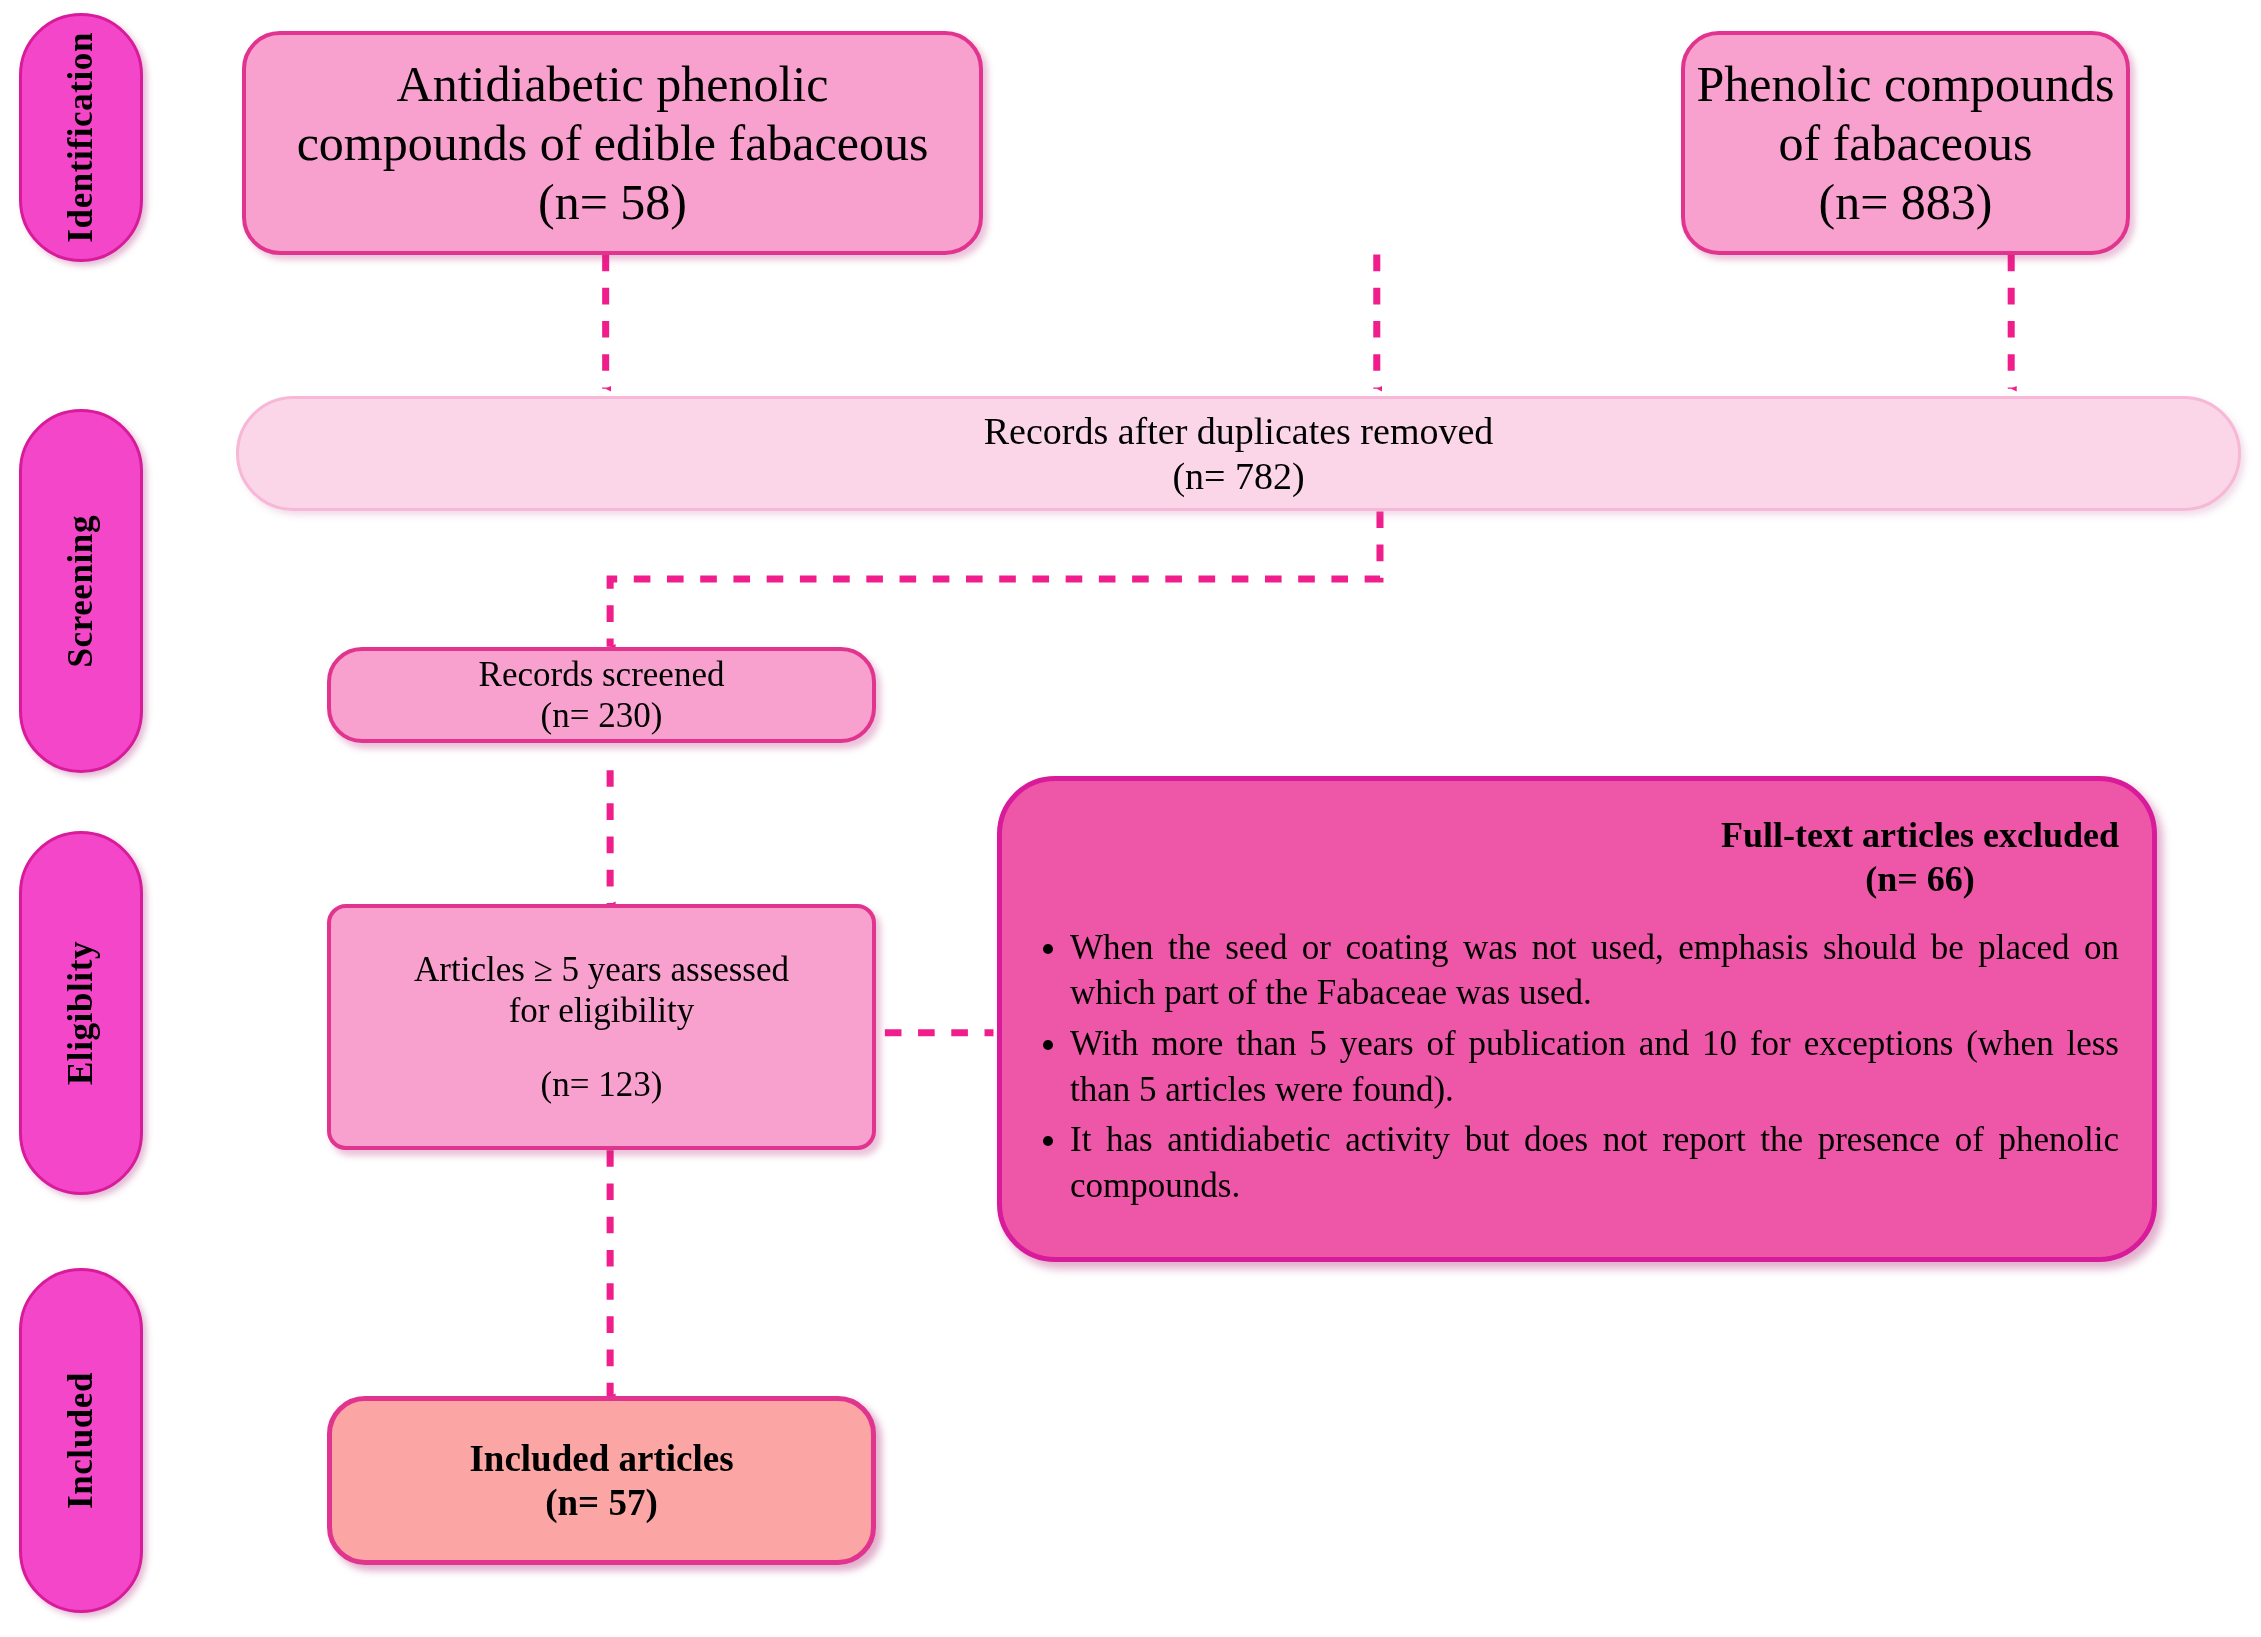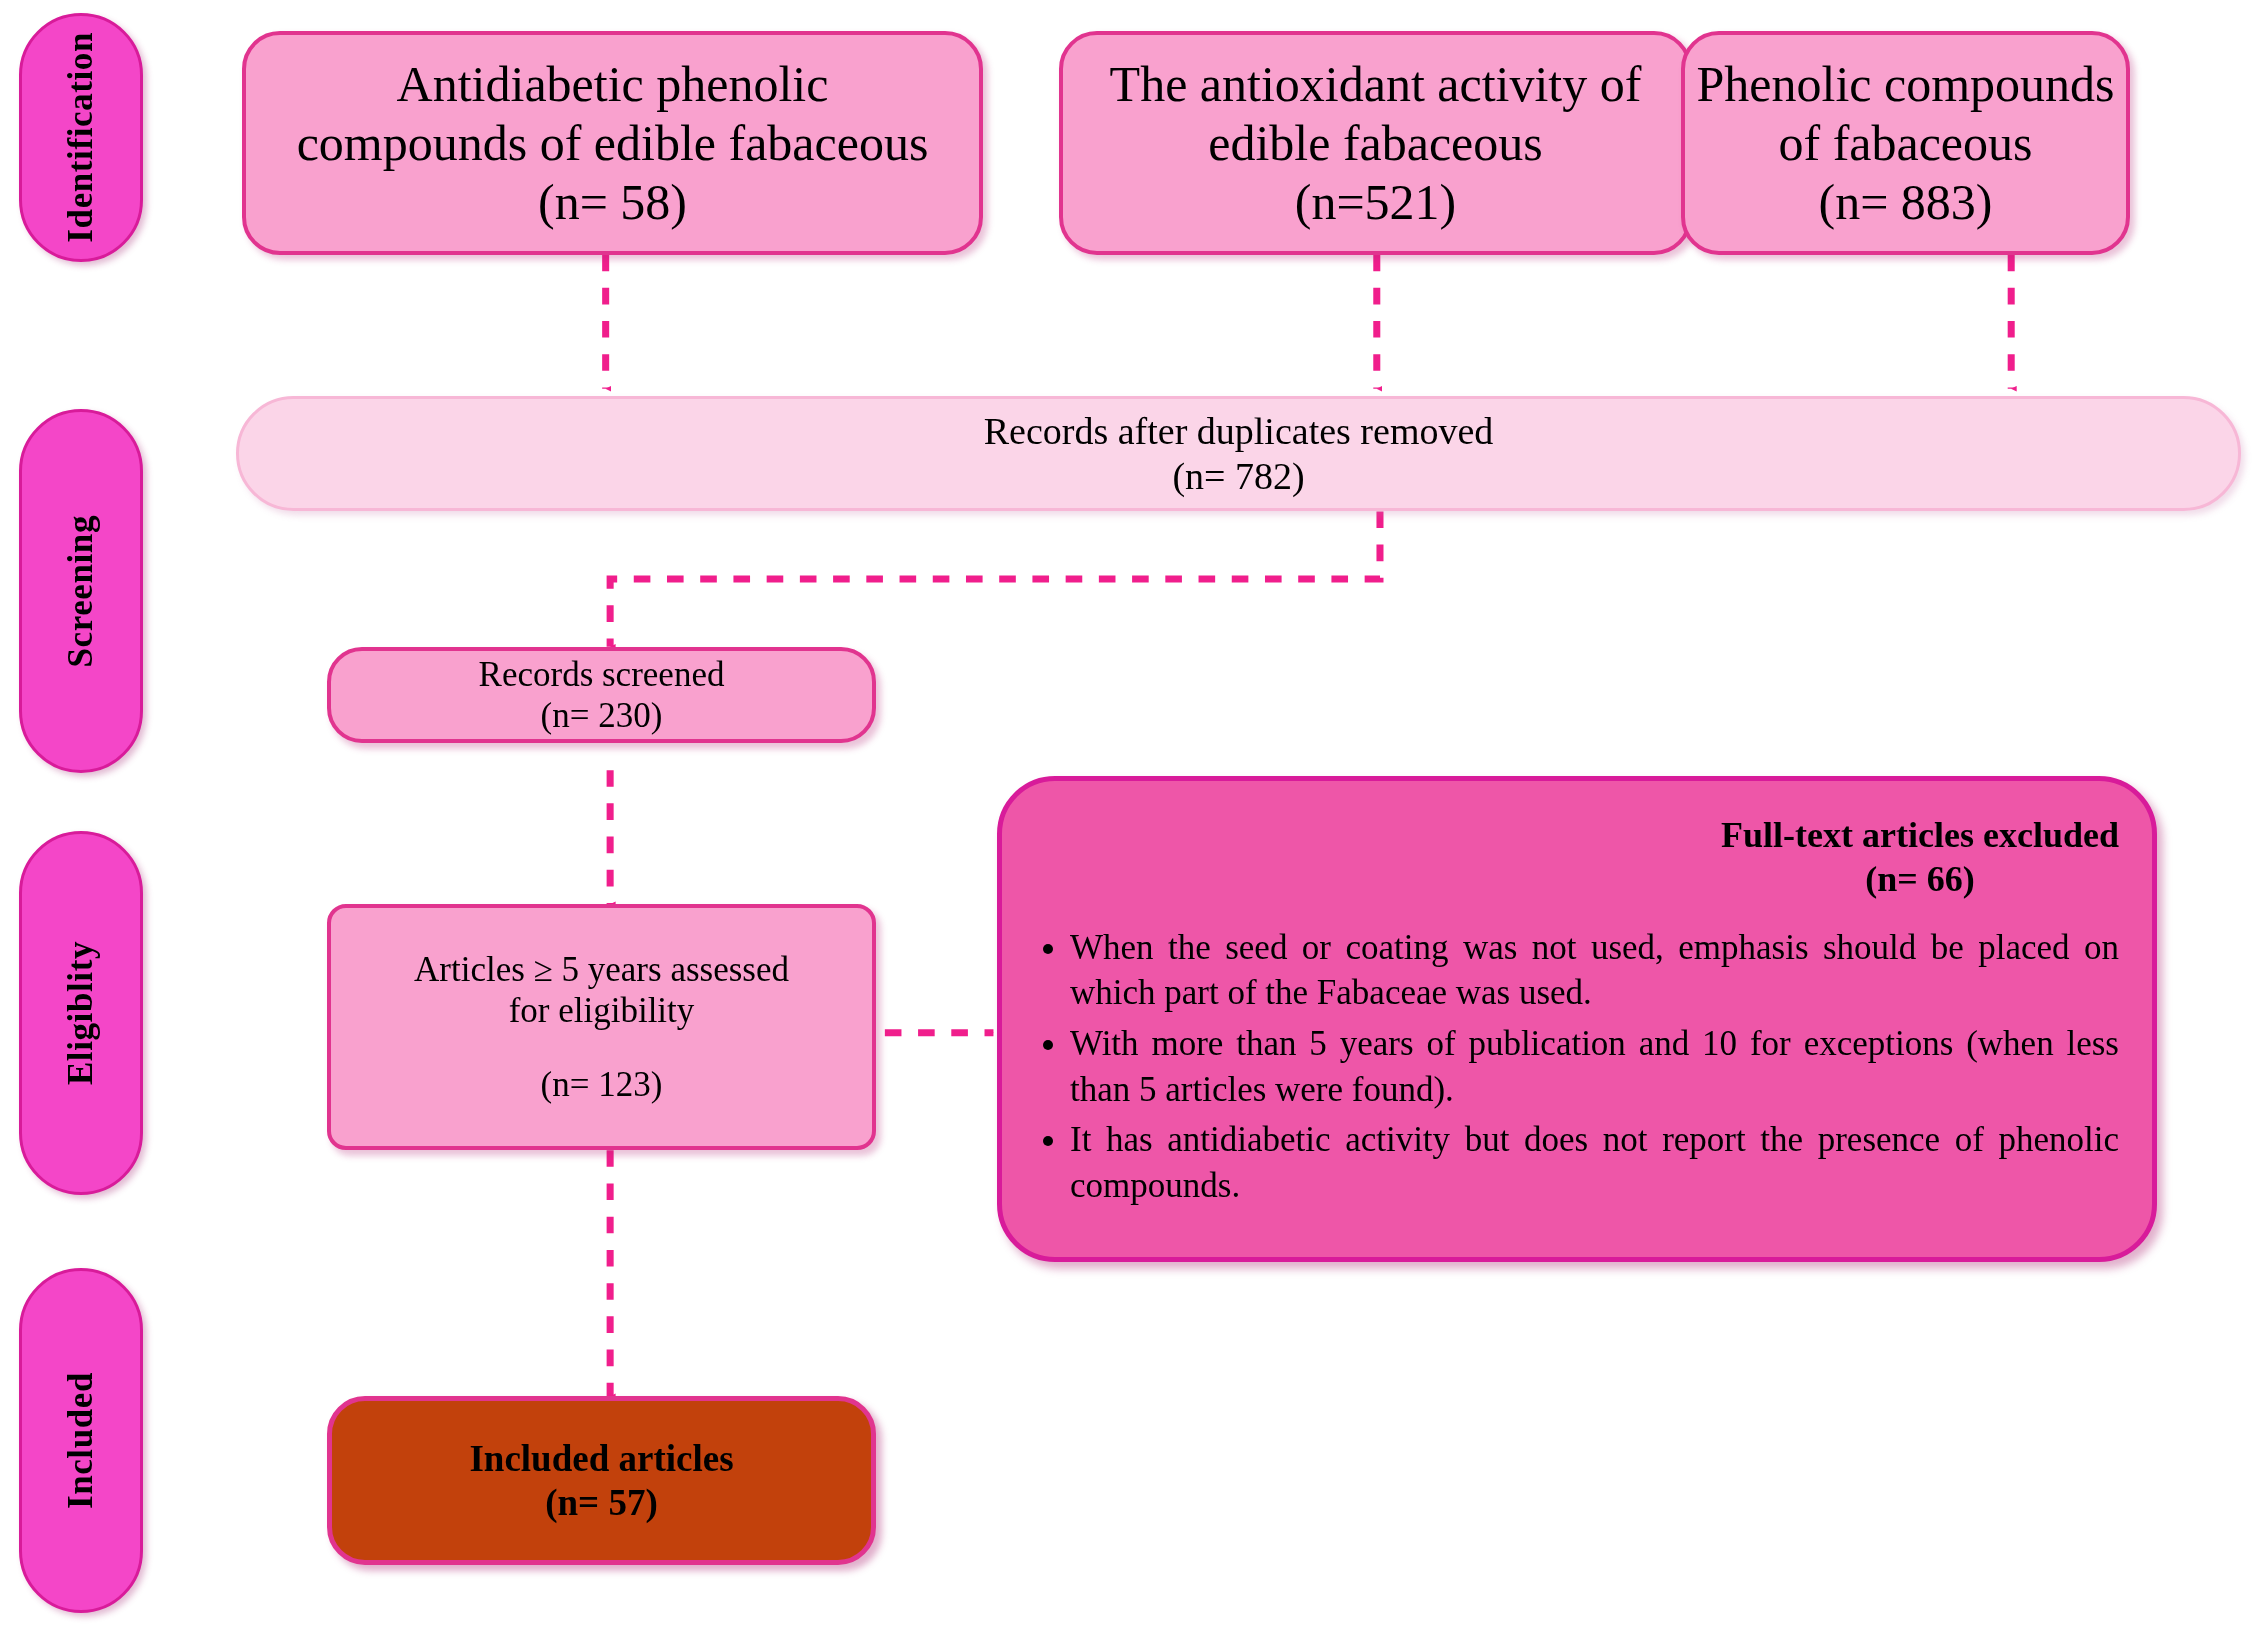--- a/index.html
+++ b/index.html
@@ -77,21 +77,21 @@
   .node.screened,
   .node.eligibility {
     background: #F9A1CE;
     border: 4.5px solid #E1348F;
     border-radius: 35px;
     box-shadow: 4.5px 5.1px 6.4px rgba(180, 40, 120, 0.28);
     font-size: 35px;
   }
 
   .node.included {
-    background: #c2410c;
+    background: #fca5a5;
     border: 5.1px solid #E1348F;
     border-radius: 38px;
     box-shadow: 5.1px 5.8px 7.7px rgba(170, 30, 110, 0.35);
     font-size: 37px;
     font-weight: bold;
   }
 
   .node.excluded {
     background: #EE56A8;
     border: 5.8px solid #D81B9A;
@@ -185,25 +185,20 @@
   <div class="stage-pill" style="left:19px; top:1268px; width:118px; height:339px;">
     <span class="stage-label">Included</span>
   </div>
 
   <div class="node source" style="left:242px; top:31px; width:741px; height:224px;">
     <span class="line">Antidiabetic phenolic</span>
     <span class="line">compounds of  edible fabaceous</span>
     <span class="line">(n= 58)</span>
   </div>
 
-  <div class="node source" style="left:1059px; top:31px; width:633px; height:224px;">
-    <span class="line">The antioxidant activity of</span>
-    <span class="line">edible fabaceous</span>
-    <span class="line">(n=521)</span>
-  </div>
 
   <div class="node source" style="left:1681px; top:31px; width:449px; height:224px;font-family:Liberation Serif, serif;">
     <span class="line">Phenolic compounds</span>
     <span class="line">of fabaceous</span>
     <span class="line">(n= 883)</span>
   </div>
 
   <div class="node band" style="left:236px; top:396px; width:2005px; height:115px;">
     <span class="line">Records after duplicates removed</span>
     <span class="line">(n= 782)</span>

